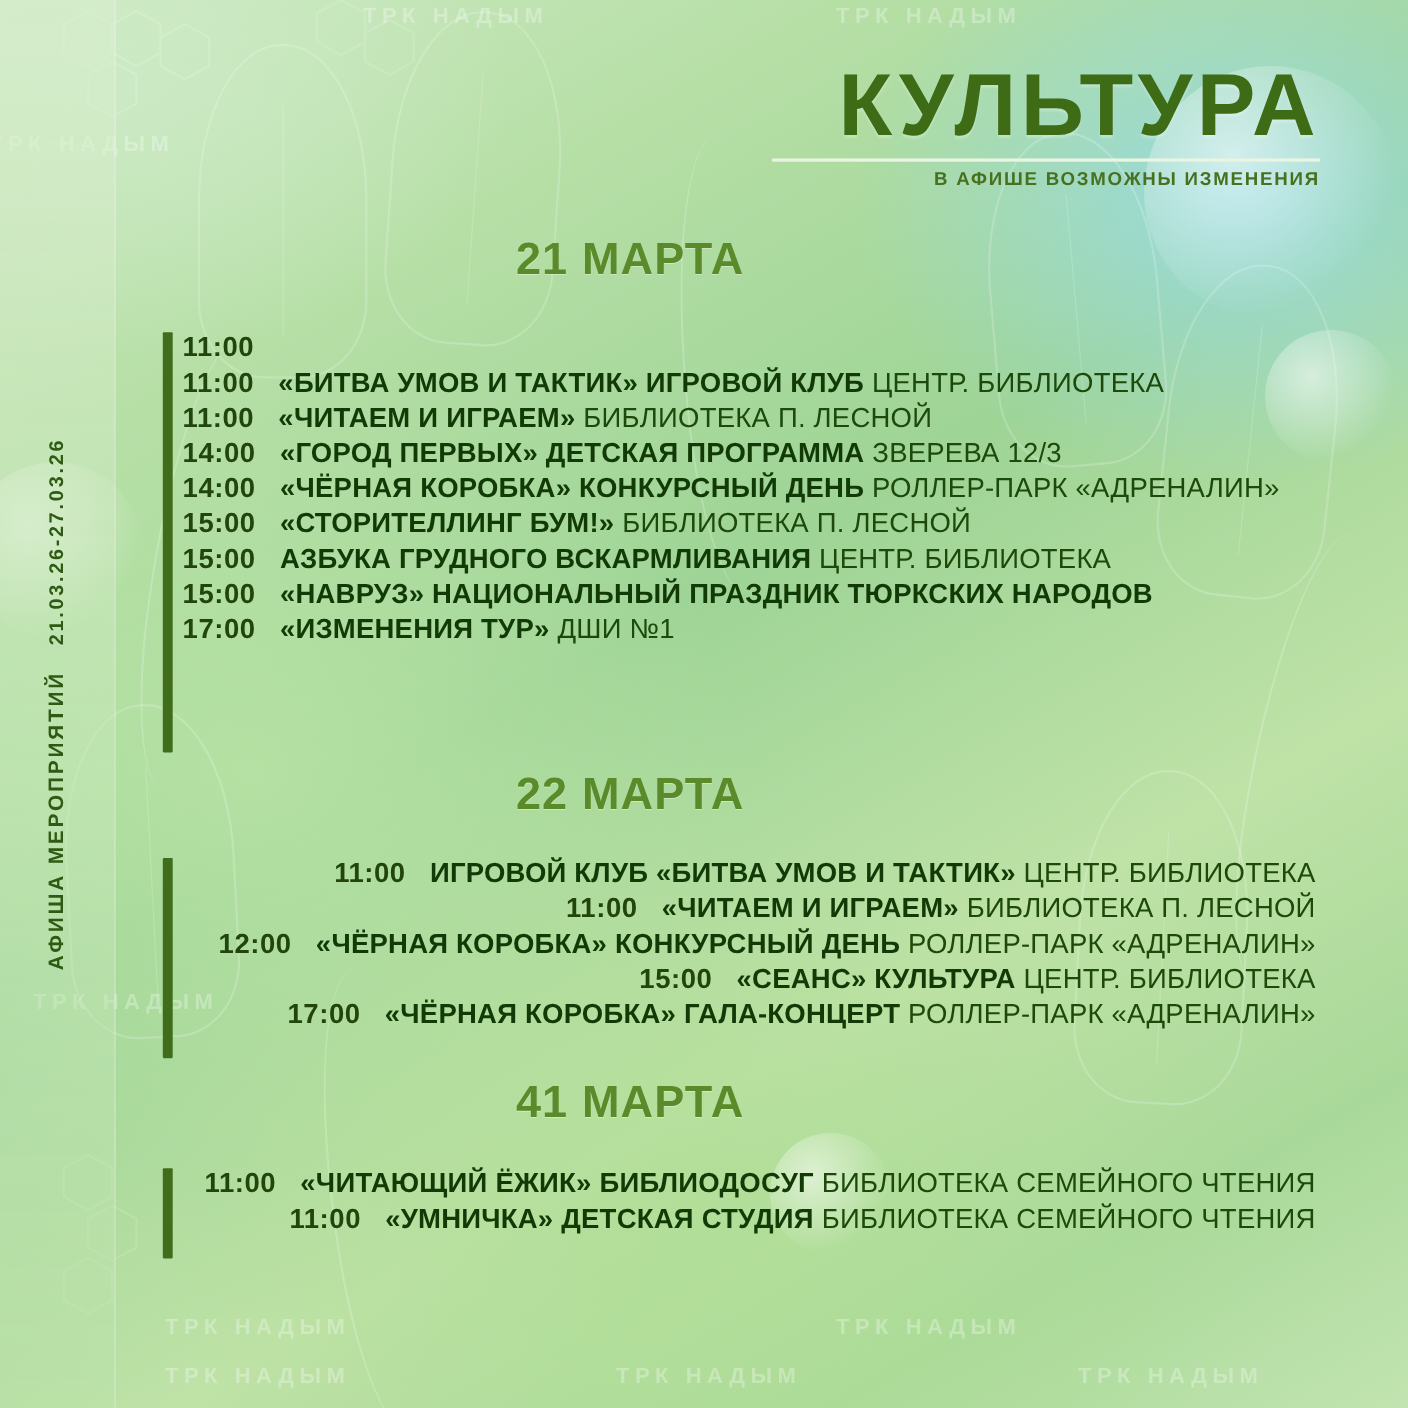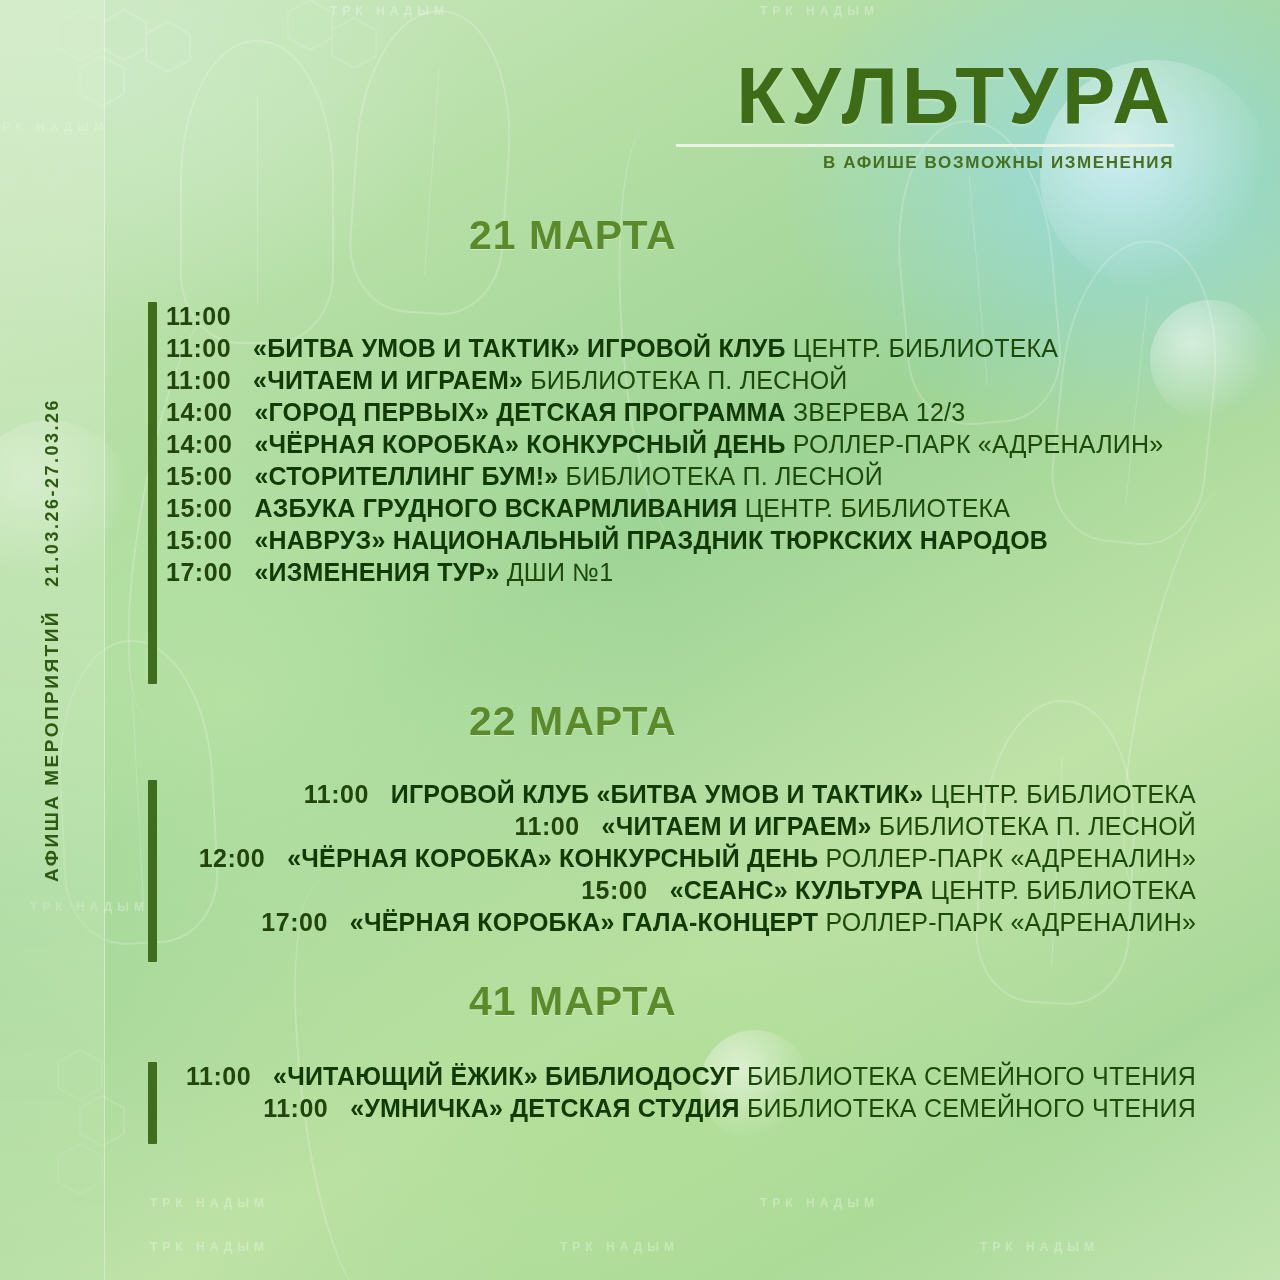--- a/index.html
+++ b/index.html
@@ -46,21 +46,21 @@
     position: absolute;
     width: 90px;
     height: 420px;
     border-left: 2px solid rgba(255,255,255,0.4);
     border-radius: 60% 0 0 40%;
     opacity: 0.5;
   }
   .wmark {
     position: absolute;
     color: rgba(255,255,255,0.30);
-    font-size: 12px;
+    font-size: 20px;
     letter-spacing: 5px;
     font-weight: bold;
     white-space: nowrap;
   }
   .hexgrid {
     position: absolute;
     opacity: 0.22;
   }
   .bokeh {
     position: absolute;
@@ -89,21 +89,21 @@
     font-weight: bold;
     font-size: 19px;
     letter-spacing: 2.5px;
     text-align: center;
   }
   #leftbar .vtext .line2 { font-size: 18px; }
 
   
   #header {
     position: absolute;
-    right: 106px;
+    right: 80px;
     top: 58px;
     text-align: right;
     width: 700px;
   }
   #title {
     font-size: 80px;
     line-height: 0.95;
     font-weight: bold;
     color: #3d6b16;
     letter-spacing: 4px;

